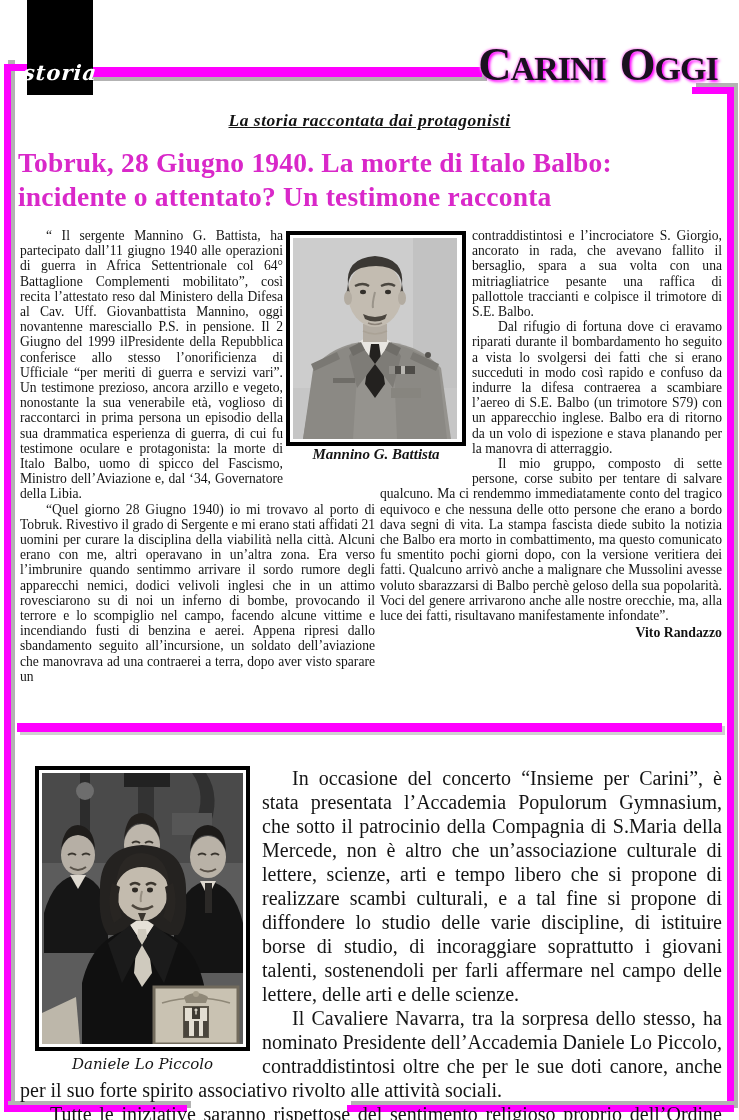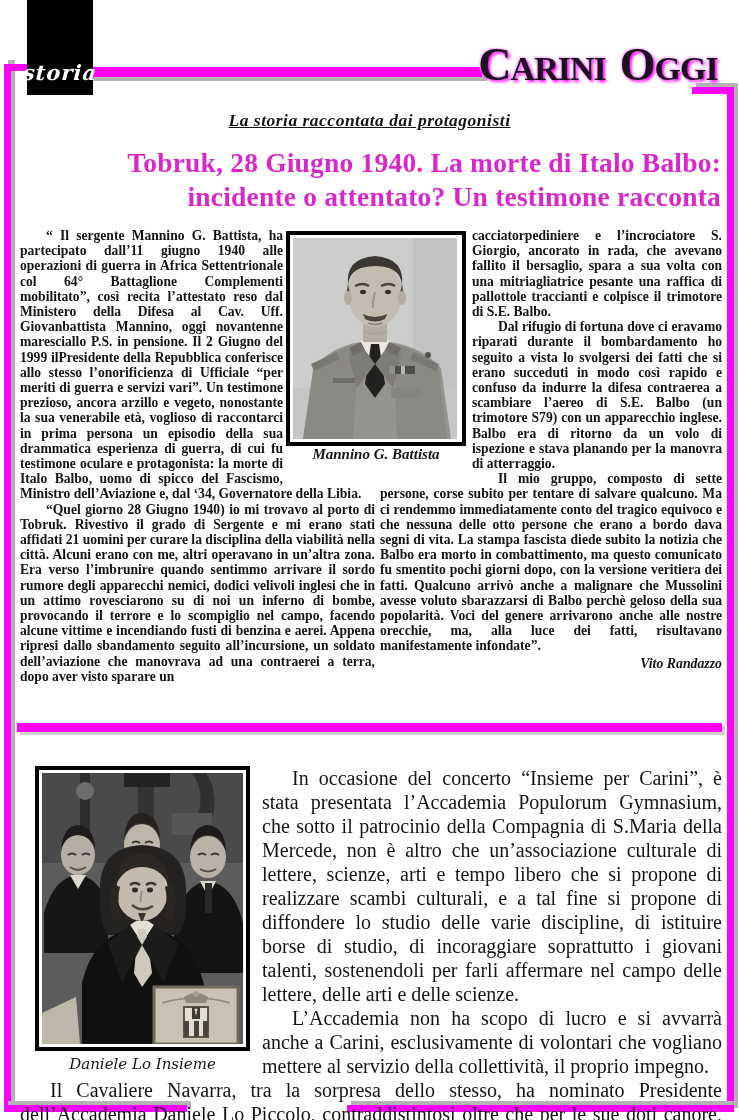--- a/index.html
+++ b/index.html
@@ -33,32 +33,32 @@
   .logo-word{display:inline-block;font-family:"Liberation Serif",serif;font-weight:bold;
     text-transform:uppercase;font-size:34px;letter-spacing:-1px;color:#1a1020;line-height:50px;
     text-shadow:2px 2px 3px var(--accent),-1px -1px 2px #ff9bف0;}
   .logo-word{text-shadow:2px 2px 3px var(--accent), -1px -1px 2px #ffa6f6;}
   .logo-word::first-letter{font-size:46px;}
   .logo-word + .logo-word{margin-left:10px;}
 
   .kicker{position:absolute;left:0;top:110px;width:739px;text-align:center;font-weight:bold;
     font-style:italic;font-size:17.5px;text-decoration:underline;letter-spacing:.5px;}
 
-  .headline{position:absolute;left:18px;top:146px;width:703px;text-align:right;
+  .headline{position:absolute;left:18px;top:146px;width:703px;text-align:left;
     color:var(--headline);font-weight:bold;font-size:27.5px;line-height:34px;letter-spacing:.2px;}
 
   
   .art1-body{position:absolute;left:20px;top:228px;width:702px;display:flex;}
-  .art1-body p{font-size:13.6px;line-height:15.2px;text-align:justify;font-weight:bold;}
+  .art1-body p{font-size:13.6px;line-height:15.2px;text-align:justify;}
   .col-left{width:355px;}
   .col-right{width:342px;margin-left:5px;}
   .spacer-r{float:right;width:92px;height:252px;}
   .spacer-l{float:left;width:92px;height:252px;}
   .indent{text-indent:26px;}
-  .signature{margin-top:2px;font-weight:bold;text-align:right;font-size:13.8px;font-style:italic;}
+  .signature{margin-top:2px;font-weight:bold;text-align:right;font-size:13.8px;}
 
   .photo1-wrap{position:absolute;left:266px;top:3px;width:180px;z-index:2;text-align:center;}
   .photo-frame{border:4px solid #000;background:#fff;padding:3px;}
   .photo-frame svg{display:block;}
   .caption1{margin-top:0;font-weight:bold;font-style:italic;font-size:15px;}
 
   
   .art2{position:absolute;left:20px;top:753px;width:702px;}
   .art2 h2{text-align:center;font-size:21.5px;letter-spacing:.4px;font-weight:bold;color:#111;}
   .art2-body{margin-top:13px;}
@@ -101,21 +101,21 @@
   </div>
 
   <div class="art1-body">
     <div class="col-left">
       <div class="spacer-r"></div>
       <p class="indent">“ Il sergente Mannino G. Battista, ha partecipato dall’11 giugno 1940 alle operazioni di guerra in Africa Settentrionale col 64° Battaglione Complementi mobilitato”, così recita l’attestato reso dal Ministero della Difesa al Cav. Uff. Giovanbattista Mannino, oggi novantenne maresciallo P.S. in pensione. Il 2 Giugno del 1999 ilPresidente della Repubblica conferisce allo stesso l’onorificienza di Ufficiale “per meriti di guerra e servizi vari”. Un testimone prezioso, ancora arzillo e vegeto, nonostante la sua venerabile età, voglioso di raccontarci in prima persona un episodio della sua drammatica esperienza di guerra, di cui fu testimone oculare e protagonista: la morte di Italo Balbo, uomo di spicco del Fascismo, Ministro dell’Aviazione e, dal ‘34, Governatore della Libia.</p>
       <p class="indent">“Quel giorno 28 Giugno 1940) io mi trovavo al porto di Tobruk. Rivestivo il grado di Sergente e mi erano stati affidati 21 uomini per curare la disciplina della viabilità nella città. Alcuni erano con me, altri operavano in un’altra zona. Era verso l’imbrunire quando sentimmo arrivare il sordo rumore degli apparecchi nemici, dodici velivoli inglesi che in un attimo rovesciarono su di noi un inferno di bombe, provocando il terrore e lo scompiglio nel campo, facendo alcune vittime e incendiando fusti di benzina e aerei. Appena ripresi dallo sbandamento seguito all’incursione, un soldato dell’aviazione che manovrava ad una contraerei a terra, dopo aver visto sparare un</p>
     </div>
     <div class="col-right">
       <div class="spacer-l"></div>
-      <p>cacciatorpediniere e l’incrociatore S. Giorgio, ancorato in rada, che avevano fallito il bersaglio, spara a sua volta con una mitriagliatrice pesante una raffica di pallottole traccianti e colpisce il trimotore di S.E. Balbo.</p>
+      <p>contraddistintosi e l’incrociatore S. Giorgio, ancorato in rada, che avevano fallito il bersaglio, spara a sua volta con una mitriagliatrice pesante una raffica di pallottole traccianti e colpisce il trimotore di S.E. Balbo.</p>
       <p class="indent">Dal rifugio di fortuna dove ci eravamo riparati durante il bombardamento ho seguito a vista lo svolgersi dei fatti che si erano succeduti in modo così rapido e confuso da indurre la difesa contraerea a scambiare l’aereo di S.E. Balbo (un trimotore S79) con un apparecchio inglese. Balbo era di ritorno da un volo di ispezione e stava planando per la manovra di atterraggio.</p>
       <p class="indent">Il mio gruppo, composto di sette persone, corse subito per tentare di salvare qualcuno. Ma ci rendemmo immediatamente conto del tragico equivoco e che nessuna delle otto persone che erano a bordo dava segni di vita. La stampa fascista diede subito la notizia che Balbo era morto in combattimento, ma questo comunicato fu smentito pochi giorni dopo, con la versione veritiera dei fatti. Qualcuno arrivò anche a malignare che Mussolini avesse voluto sbarazzarsi di Balbo perchè geloso della sua popolarità. Voci del genere arrivarono anche alle nostre orecchie, ma, alla luce dei fatti, risultavano manifestamente infondate”.</p>
       <div class="signature">Vito Randazzo</div>
     </div>
 
     <div class="photo1-wrap">
       <div class="photo-frame">
         <svg width="164" height="201" viewBox="0 0 164 201">
           <rect width="164" height="201" fill="#cdcdcd"></rect>
           <rect x="120" width="44" height="201" fill="#c2c2c2"></rect>
@@ -240,24 +240,23 @@
               <rect x="142" y="234" width="24" height="30" fill="#e3ded2" stroke="#5c564a" stroke-width="2"></rect>
               <rect x="150" y="234" width="8" height="12" fill="#3e3a32"></rect>
               <path d="M152.5 237 h3 M154 235.5 v6" stroke="#e3ded2" stroke-width="1.4"></path>
               <rect x="142" y="248" width="5" height="16" fill="#4a453c"></rect>
               <rect x="152" y="248" width="5" height="16" fill="#4a453c"></rect>
               <rect x="161" y="248" width="5" height="16" fill="#4a453c"></rect>
               <path d="M120 230 q34 -10 68 0" stroke="#8f8878" stroke-width="1.6" fill="none"></path>
             </g>
           </svg>
         </div>
-        <div class="caption2">Daniele Lo Insieme</div>
+        <div class="caption2">Daniele Lo Piccolo</div>
       </div>
       <p>In occasione del concerto “Insieme per Carini”, è stata presentata l’Accademia Populorum Gymnasium, che sotto il patrocinio della Compagnia di S.Maria della Mercede, non è altro che un’associazione culturale di lettere, scienze, arti e tempo libero che si propone di realizzare scambi culturali, e a tal fine si propone di diffondere lo studio delle varie discipline, di istituire borse di studio, di incoraggiare soprattutto i giovani talenti, sostenendoli per farli affermare nel campo delle lettere, delle arti e delle scienze.</p>
-      <p>L’Accademia non ha scopo di lucro e si avvarrà anche a Carini, esclusivamente di volontari che vogliano mettere al servizio della collettività, il proprio impegno.</p>
       <p>Il Cavaliere Navarra, tra la sorpresa dello stesso, ha nominato Presidente dell’Accademia Daniele Lo Piccolo, contraddistintosi oltre che per le sue doti canore, anche per il suo forte spirito associativo rivolto alle attività sociali.</p>
       <p>Tutte le iniziative saranno rispettose del sentimento religioso proprio dell’Ordine della Compagnia della Mercede.</p>
     </div>
   </div>
 
   <div class="footer-text">GIUGNO 04 - PAG 18</div>
 
 </div>
 
 </body></html>

